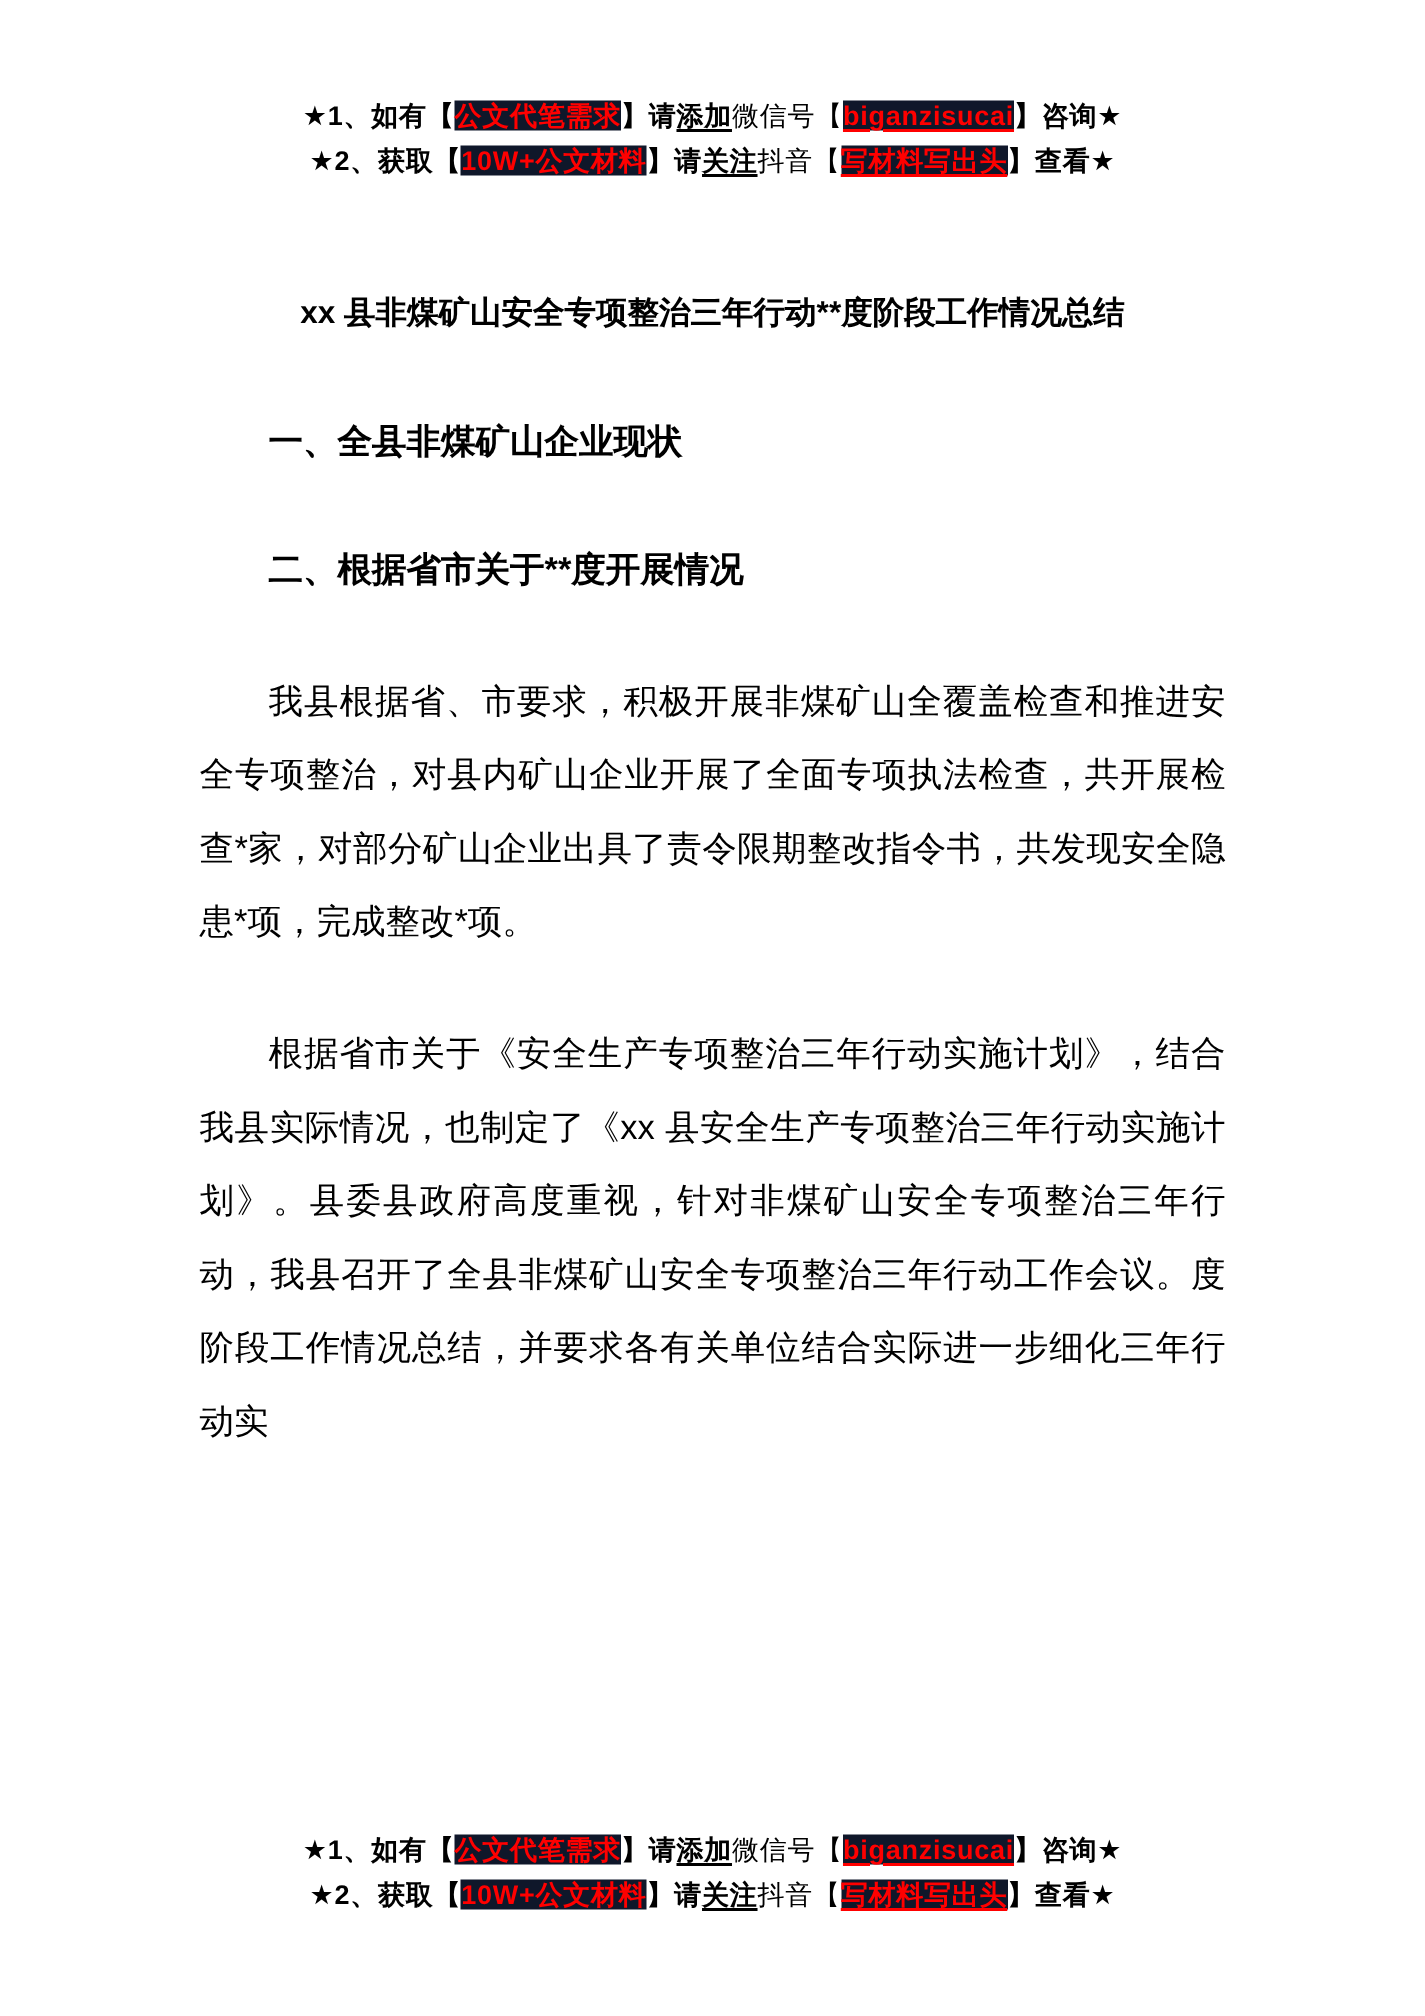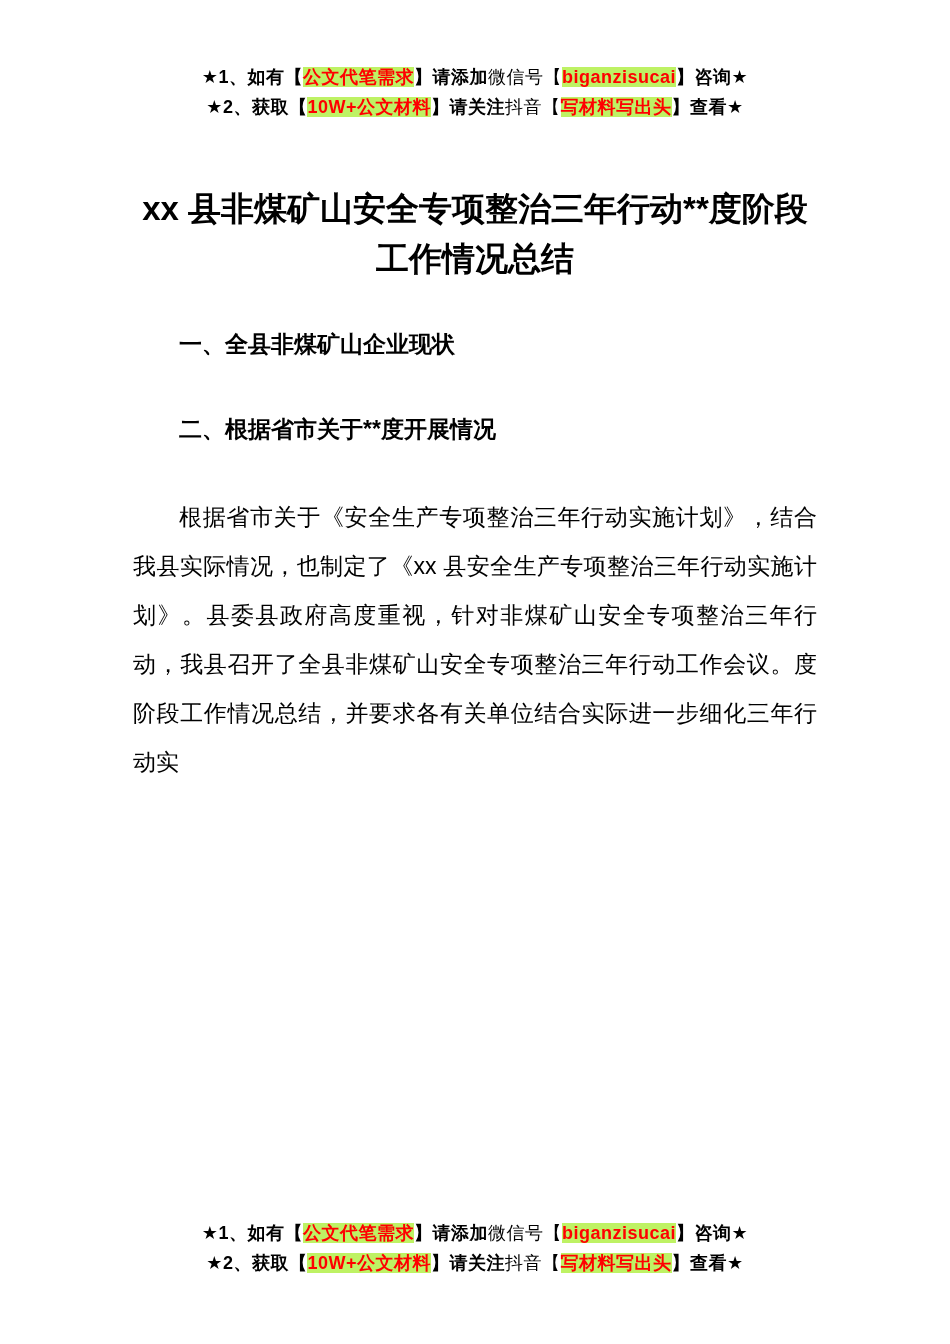--- a/index.html
+++ b/index.html
@@ -33,27 +33,27 @@
   }
   .promo-header { padding-top: 62px; }
   .promo-footer {
     position: absolute;
     left: 0;
     right: 0;
     bottom: 66px;
   }
   .promo .seg { white-space: pre-wrap; }
   .promo .seg-red { color: #ff0000; }
-  .promo .seg-hl { background: #bef264; }
-  .promo .seg-u { text-underline-offset: 3px; text-decoration-thickness: 2px; margin-top: 16px; }
+  .promo .seg-hl { background: #0f172a; }
+  .promo .seg-u { text-decoration: underline; text-underline-offset: 3px; text-decoration-thickness: 2px; margin-top: 16px; }
   .promo .seg-light { font-weight: 400; }
   
   .doc-title {
     margin: 62px 0 0 0;
-    font-size: 33px;
+    font-size: 21px;
     font-weight: 700;
     line-height: 50px;
     text-align: center;
   }
   .section-heading {
     margin: 36px 0 0 0;
     font-size: 23px;
     font-weight: 700;
     line-height: 49px;
     text-indent: 2em;
@@ -79,20 +79,21 @@
 
   <div class="content">
 
     <h1 class="doc-title">xx 县非煤矿山安全专项整治三年行动**度阶段工作情况总结</h1>
 
     <div class="section-heading">一、全县非煤矿山企业现状</div>
 
 
     <div class="section-heading">二、根据省市关于**度开展情况</div>
 
+    <p class="body-paragraph">我县根据省、市要求，积极开展非煤矿山全覆盖检查和推进安全专项整治，对县内矿山企业开展了全面专项执法检查，共开展检查*家，对部分矿山企业出具了责令限期整改指令书，共发现安全隐患*项，完成整改*项。</p>
 
     <p class="body-paragraph">根据省市关于《安全生产专项整治三年行动实施计划》，结合我县实际情况，也制定了《xx 县安全生产专项整治三年行动实施计划》。县委县政府高度重视，针对非煤矿山安全专项整治三年行动，我县召开了全县非煤矿山安全专项整治三年行动工作会议。度阶段工作情况总结，并要求各有关单位结合实际进一步细化三年行动实</p>
 
   </div>
 
   <div class="promo promo-footer">
     <div class="promo-line"><span class="seg">★1、如有【</span><span class="seg seg-red seg-hl">公文代笔需求</span><span class="seg">】请</span><span class="seg seg-u">添加</span><span class="seg seg-light">微信号【</span><span class="seg seg-red seg-hl seg-u">biganzisucai</span><span class="seg">】咨询★</span></div>
     <div class="promo-line"><span class="seg">★2、获取【</span><span class="seg seg-red seg-hl">10W+公文材料</span><span class="seg">】请</span><span class="seg seg-u">关注</span><span class="seg seg-light">抖音【</span><span class="seg seg-red seg-hl seg-u">写材料写出头</span><span class="seg">】查看★</span></div>
   </div>
 

